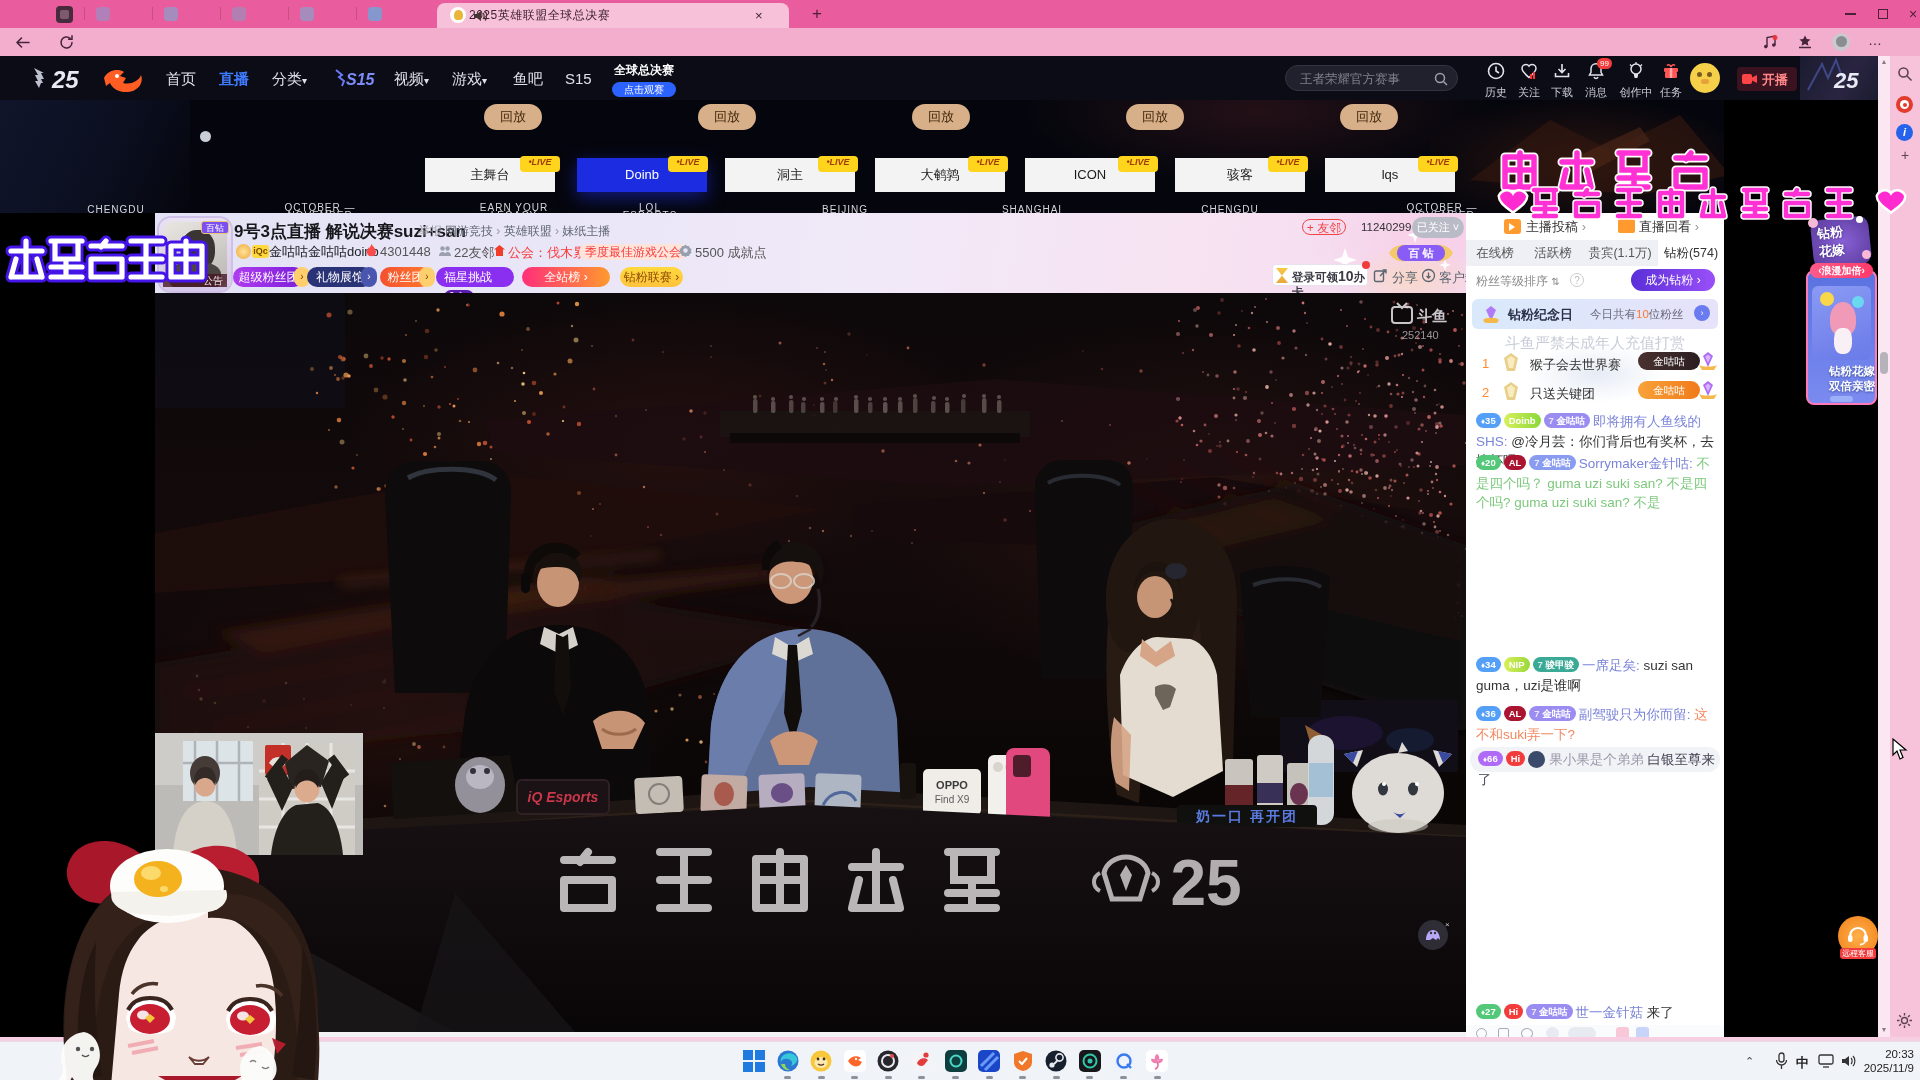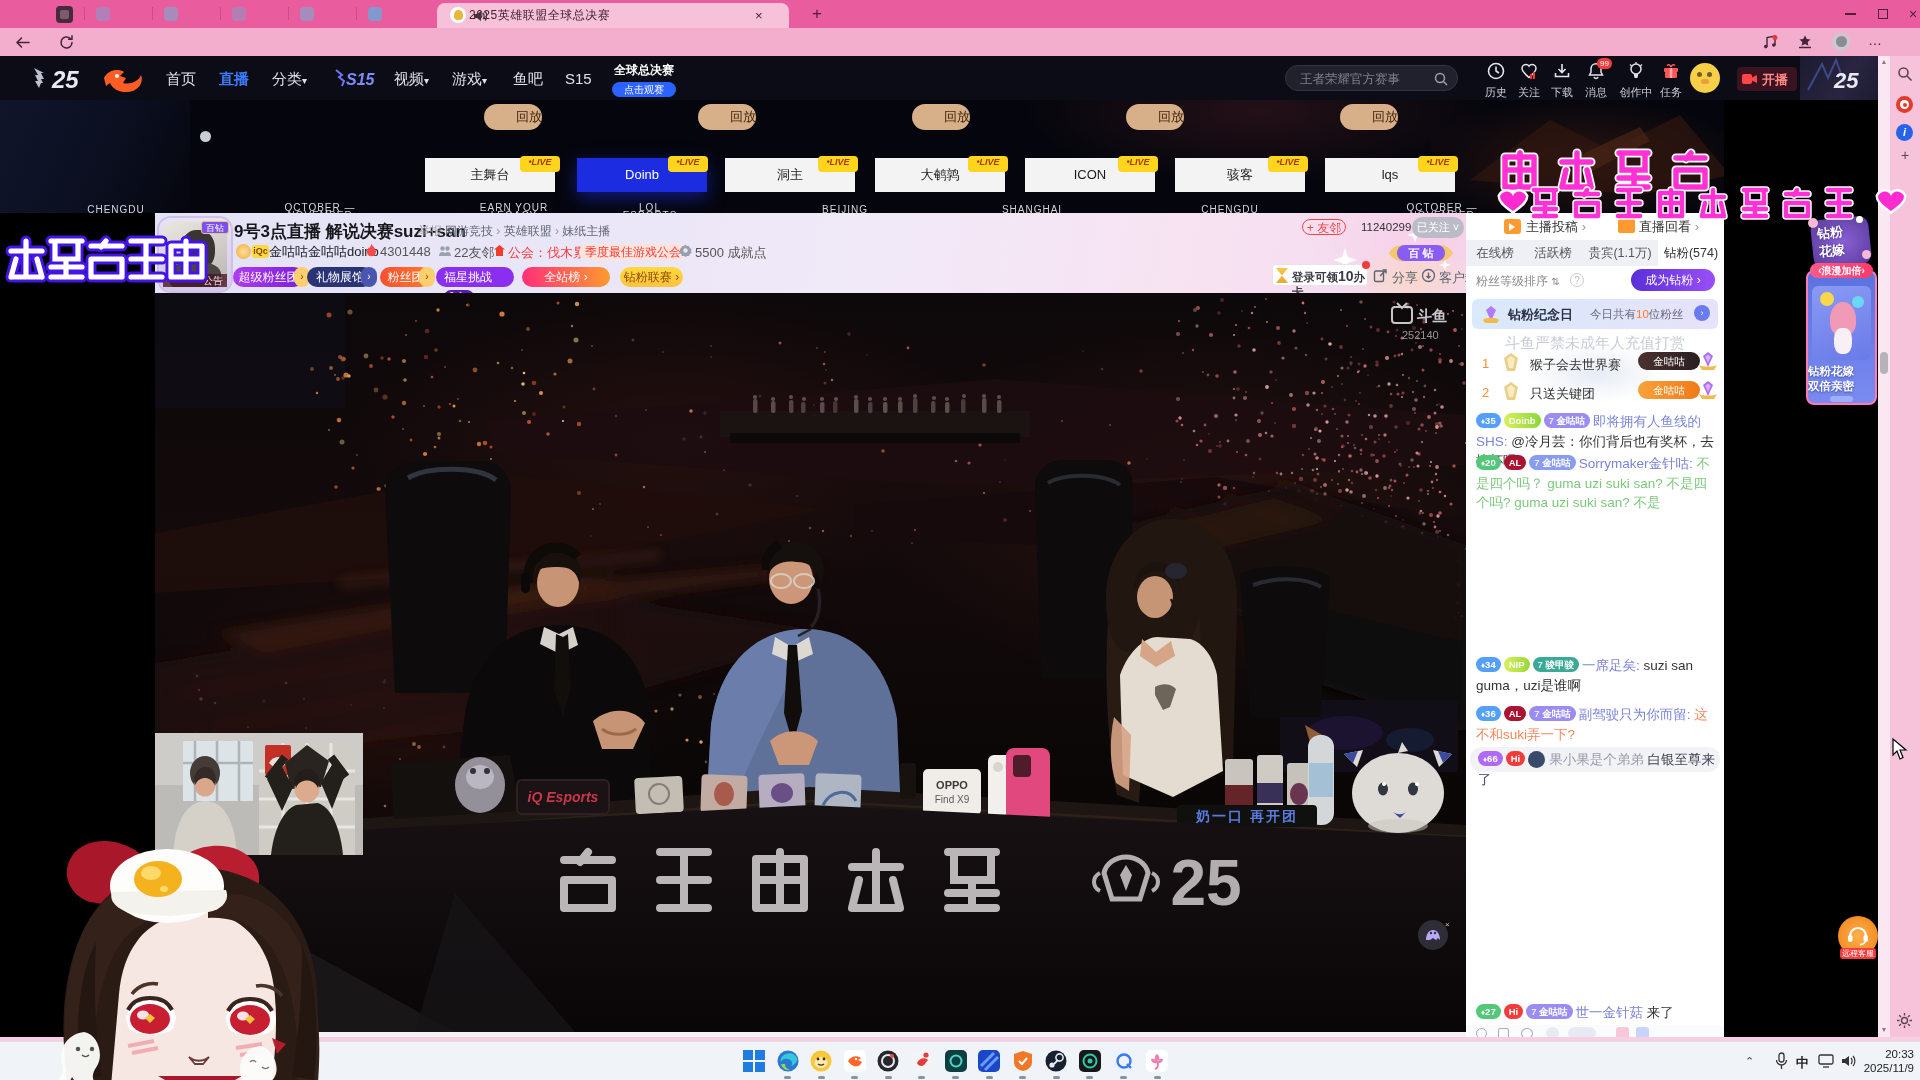--- a/index.html
+++ b/index.html
@@ -12,21 +12,21 @@
 .tgico{top:7px;width:14px;height:14px;border-radius:4px;background:#b88fb2;opacity:.75}
 .tgsep{top:7px;width:1px;height:13px;background:#c4517f}
 .wbtn{top:0;height:28px;width:34px;color:#4c2036;font-size:13px;text-align:center;line-height:28px}
 #urlpill{left:100px;top:31.5px;width:1640px;height:21px;background:#f9d7e8;border-radius:11px;color:#45243a;font-size:13px;line-height:21px}
 
 #navbar{left:0;top:56px;width:1920px;height:44px;background:#0b0c16}
 .nav{color:#dfe1ea;font-size:15px;top:14px}
 .navlab{font-size:11px;color:#c9cbd4;text-align:center}
 
 #banner{left:0;top:100px;width:1920px;height:113px;background:#05060d;overflow:hidden}
-.replay{top:4px;width:58px;height:26px;background:#d7af88;border-radius:13px;color:#43290e;font-size:13px;text-align:right;line-height:26px}
+.replay{top:4px;width:58px;height:26px;background:#d7af88;border-radius:13px;color:#43290e;font-size:13px;text-align:center;line-height:26px}
 .btab{top:58px;width:130px;height:34px;background:#f3f3f3;color:#1a1a1a;font-size:13px;text-align:center;line-height:34px}
 .live{top:56px;width:40px;height:16px;background:#ffd41d;border-radius:4px;color:#a33c00;font-size:9px;font-weight:bold;font-style:italic;text-align:center;line-height:13px}
 .mq{color:#d6d6da;font-size:10px;letter-spacing:1px;text-align:center;line-height:7.5px}
 .mq div{line-height:7.2px;padding-top:1px}
 
 #pheader{left:155px;top:213px;width:1311px;height:80px;background:linear-gradient(100deg,#e3e3f5 0%,#e9e6f7 30%,#f1e9f8 55%,#f7e3f2 78%,#f3d9ee 100%);overflow:hidden}
 .pill{height:20px;border-radius:10px;color:#fff;font-size:12px;line-height:20px;text-align:center;top:54px}
 
 #video{left:155px;top:293px;width:1311px;height:739px;background:#0a0608}
 
@@ -1458,21 +1458,21 @@
   <div class="abs" style="left:2px;top:2px;width:10px;height:10px;border-radius:50%;background:#f8b8d8"></div>
   <div class="abs" style="left:56px;top:34px;width:9px;height:9px;border-radius:50%;background:#f8b8d8"></div>
   <div class="abs" style="left:50px;top:0px;width:7px;height:7px;border-radius:50%;background:#fff"></div>
 </div>
 <div class="abs" style="left:1806px;top:270px;width:71px;height:135px;border:2px solid #ff7ab8;border-radius:8px;background:linear-gradient(#5a72e0,#7a8af0);overflow:hidden">
   <div class="abs" style="left:4px;top:14px;width:59px;height:74px;border-radius:6px;background:linear-gradient(160deg,#8a9af4,#6a7ae8)"></div>
   <div class="abs" style="left:12px;top:20px;width:14px;height:14px;border-radius:50%;background:#f8d84a"></div>
   <div class="abs" style="left:44px;top:24px;width:12px;height:12px;border-radius:50%;background:#6ad8f0"></div>
   <div class="abs" style="left:22px;top:30px;width:26px;height:34px;border-radius:50% 50% 40% 40%;background:#f09ab8"></div>
   <div class="abs" style="left:26px;top:56px;width:18px;height:26px;border-radius:40%;background:#f8f0f4"></div>
-  <div class="abs" style="left:0;top:92px;width:67px;text-align:left;color:#fff;font-size:11.5px;font-weight:bold;line-height:15px;text-shadow:0 1px 2px #3a4a9a">钻粉花嫁<br>双倍亲密</div>
+  <div class="abs" style="left:0;top:92px;width:67px;text-align:right;color:#fff;font-size:11.5px;font-weight:bold;line-height:15px;text-shadow:0 1px 2px #3a4a9a">钻粉花嫁<br>双倍亲密</div>
   <div class="abs" style="left:22px;top:124px;width:23px;height:6px;border-radius:3px;background:#9ab0f8"></div>
 </div>
 <div class="abs" style="left:1810px;top:263px;width:63px;height:15px;background:linear-gradient(90deg,#ff5a8a,#ff3a6a);border-radius:8px;color:#fff;font-size:10px;font-weight:bold;text-align:center;line-height:15px">‹浪漫加倍›</div>
 <div class="abs" style="left:1838px;top:916px;width:40px;height:40px;border-radius:50%;background:radial-gradient(#ffb04a,#f08018)"></div>
 <svg class="abs" style="left:1846px;top:924px" width="24" height="22" viewBox="0 0 24 22">
       <path d="M4 12a8 8 0 0 1 16 0" stroke="#fff" stroke-width="2.2" fill="none"></path>
       <rect x="2" y="11" width="4.5" height="7" rx="2" fill="#fff"></rect>
       <rect x="17.5" y="11" width="4.5" height="7" rx="2" fill="#fff"></rect>
       <path d="M19 18c-1 2-3 2.6-5 2.6" stroke="#fff" stroke-width="1.6" fill="none"></path>
     </svg>

